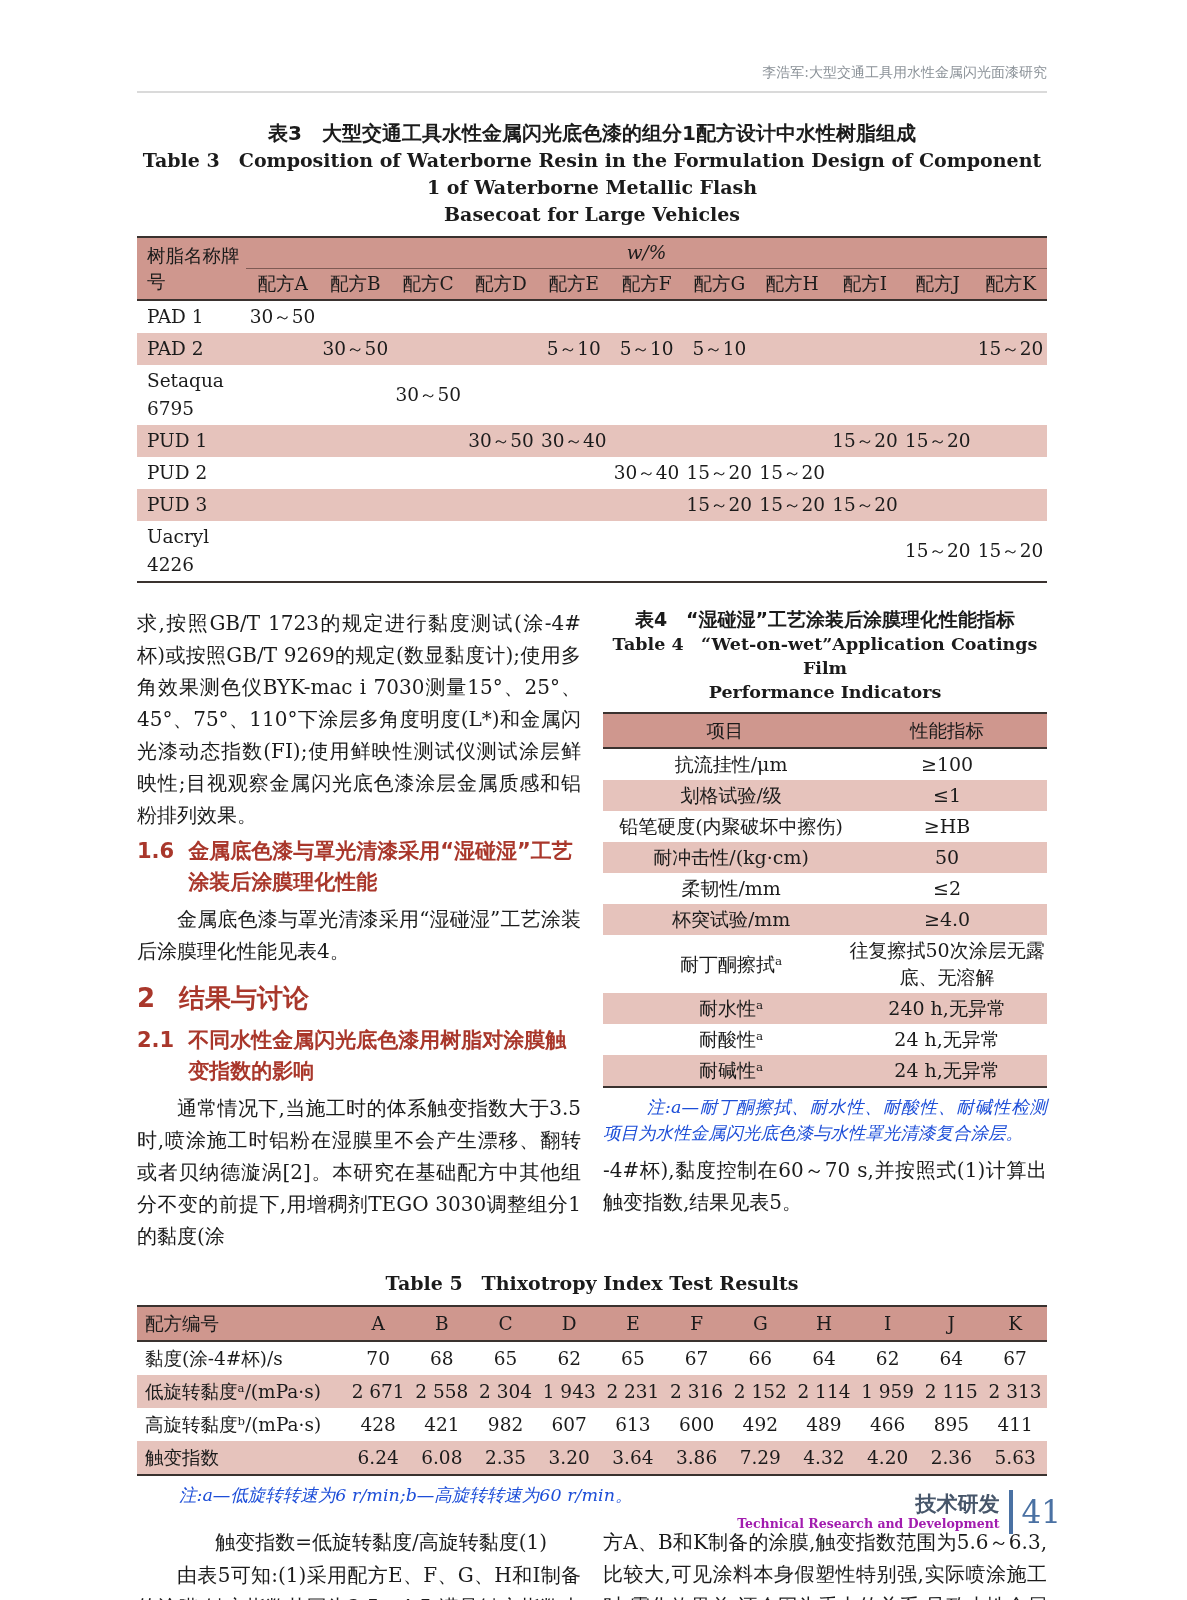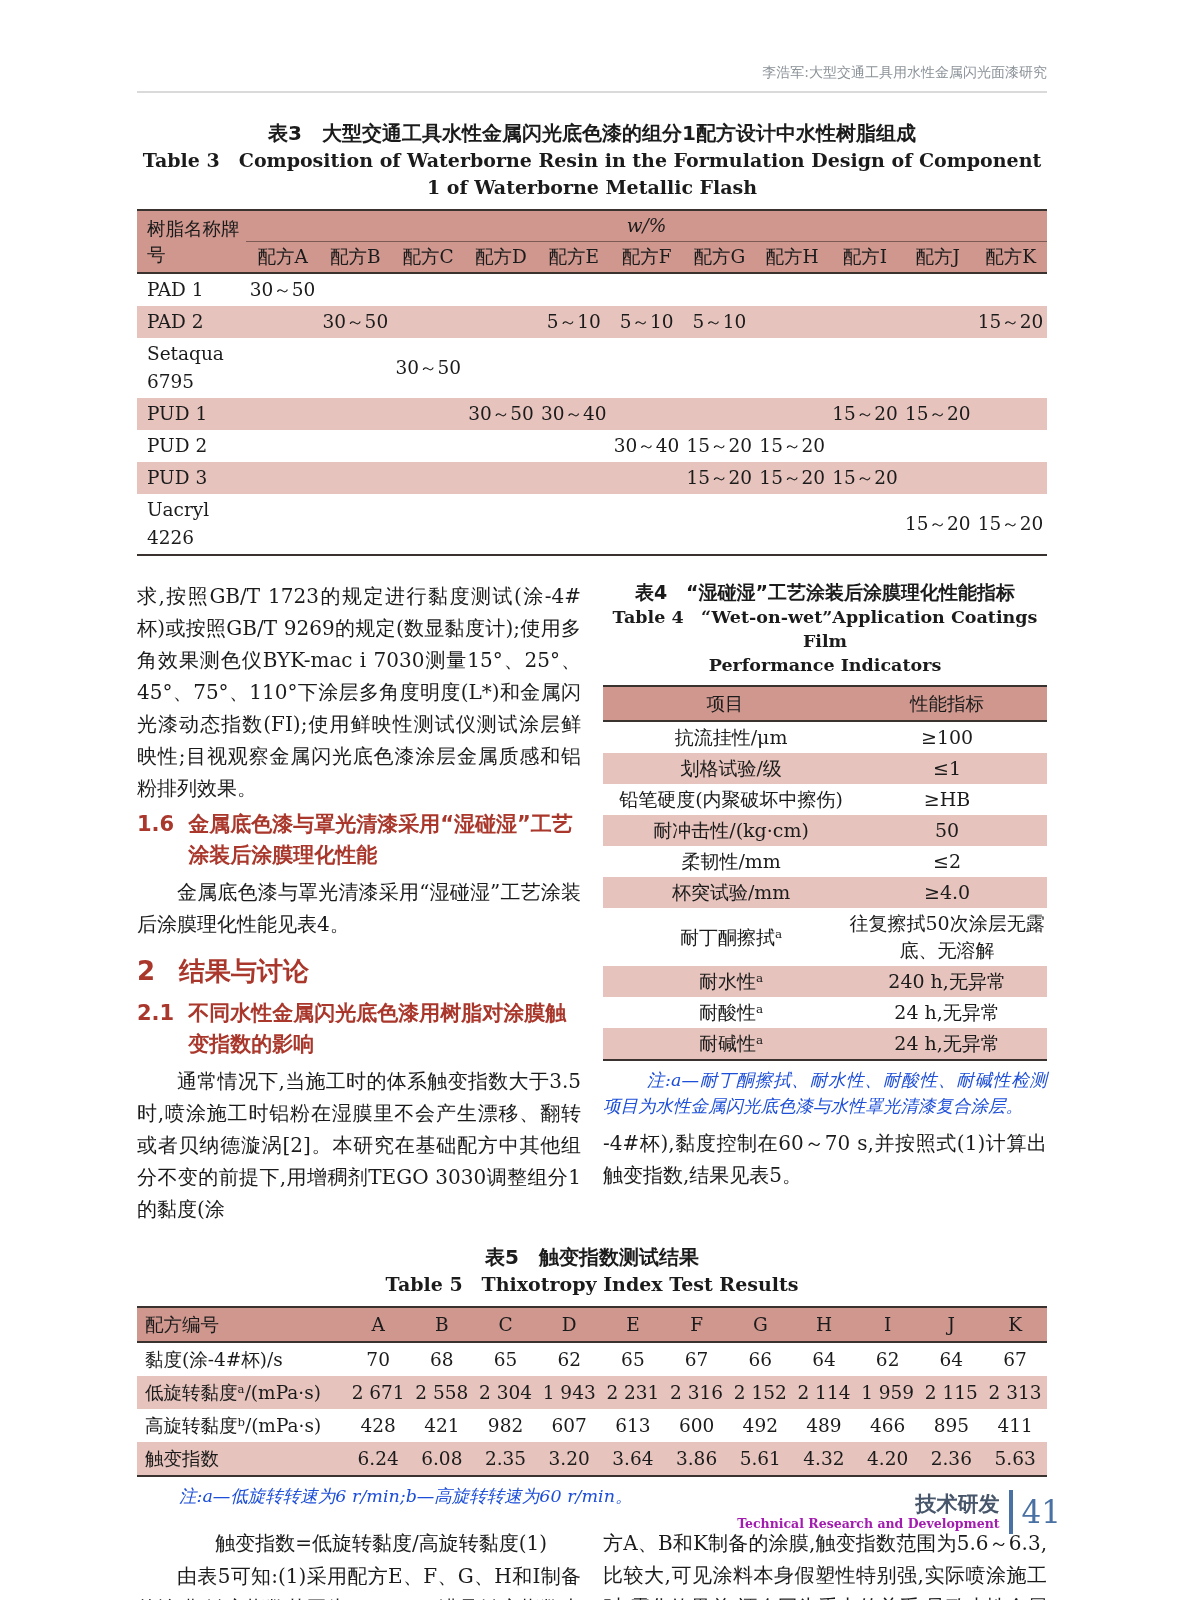--- a/index.html
+++ b/index.html
@@ -71,20 +71,21 @@
 </head>
 <body>
 
 <div class="page">
 
   <div class="running">李浩军:大型交通工具用水性金属闪光面漆研究</div>
 
   <div class="cap mt26">
     <div class="cap-zh">表3　大型交通工具水性金属闪光底色漆的组分1配方设计中水性树脂组成</div>
     <div class="cap-en">Table 3　Composition of Waterborne Resin in the Formulation Design of Component 1 of Waterborne Metallic Flash</div>
+    <div class="cap-en">Basecoat for Large Vehicles</div>
   </div>
 
   <table class="tbl tbl3 mt8">
     <thead>
       <tr class="t-head">
         <th class="c0" rowspan="2">树脂名称牌号</th>
         <th class="wpct" colspan="11">w/%</th>
       </tr>
       <tr class="t-head">
         <th>配方A</th>
@@ -276,21 +277,20 @@
             <td>24 h,无异常</td>
           </tr>
         </tbody>
       </table>
       <div class="tbl-note ind-note">注:a—耐丁酮擦拭、耐水性、耐酸性、耐碱性检测项目为水性金属闪光底色漆与水性罩光清漆复合涂层。</div>
       <div class="para mt8">-4#杯),黏度控制在60～70 s,并按照式(1)计算出触变指数,结果见表5。</div>
     </div>
   </div>
 
   <div class="cap mt18">
-    <div class="cap-zh">表5　触变指数测试结果</div>
     <div class="cap-en">Table 5　Thixotropy Index Test Results</div>
   </div>
 
   <table class="tbl tbl5 mt8">
     <thead>
       <tr class="t-head">
         <th class="c0">配方编号</th>
         <th>A</th>
         <th>B</th>
         <th>C</th>
@@ -348,21 +348,21 @@
         <td>411</td>
       </tr>
       <tr>
         <td class="c0">触变指数</td>
         <td>6.24</td>
         <td>6.08</td>
         <td>2.35</td>
         <td>3.20</td>
         <td>3.64</td>
         <td>3.86</td>
-        <td>5.61</td>
+        <td>7.29</td>
         <td>4.32</td>
         <td>4.20</td>
         <td>2.36</td>
         <td>5.63</td>
       </tr>
     </tbody>
   </table>
   <div class="tbl-note" style="text-indent:2.4em;">注:a—低旋转转速为6 r/min;b—高旋转转速为60 r/min。</div>
 
   <div class="cols" style="margin-top:18px;">

